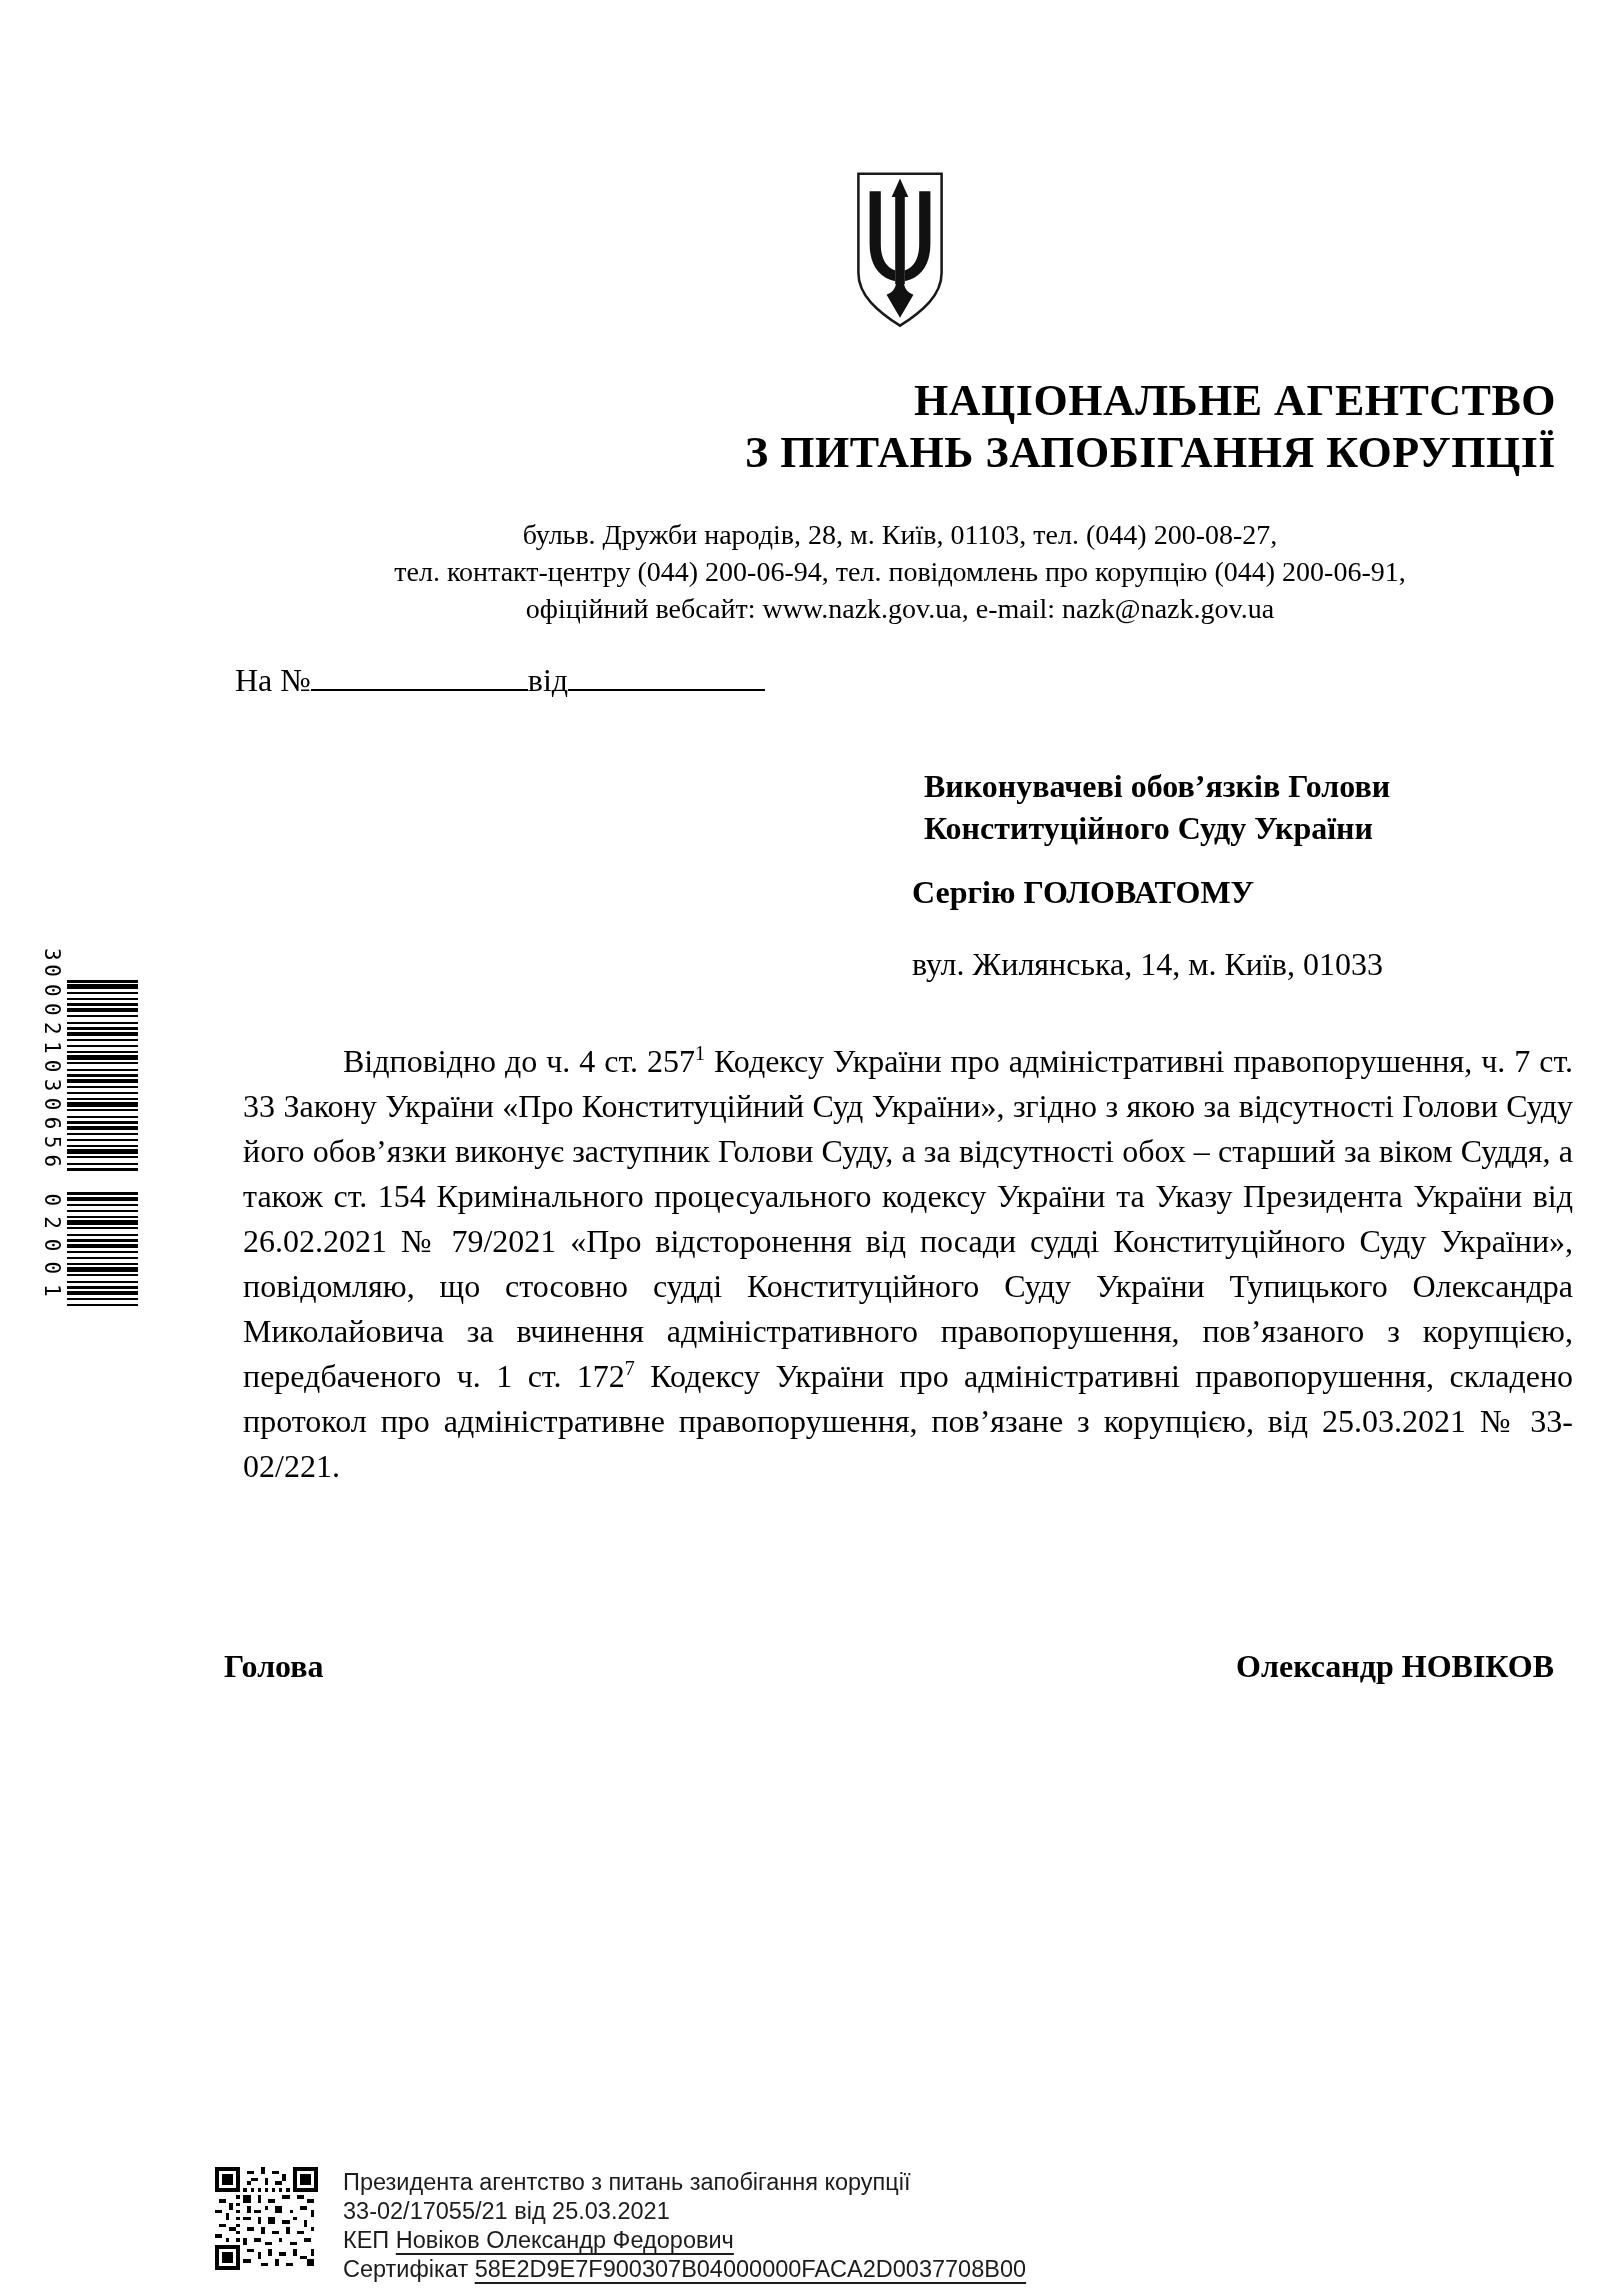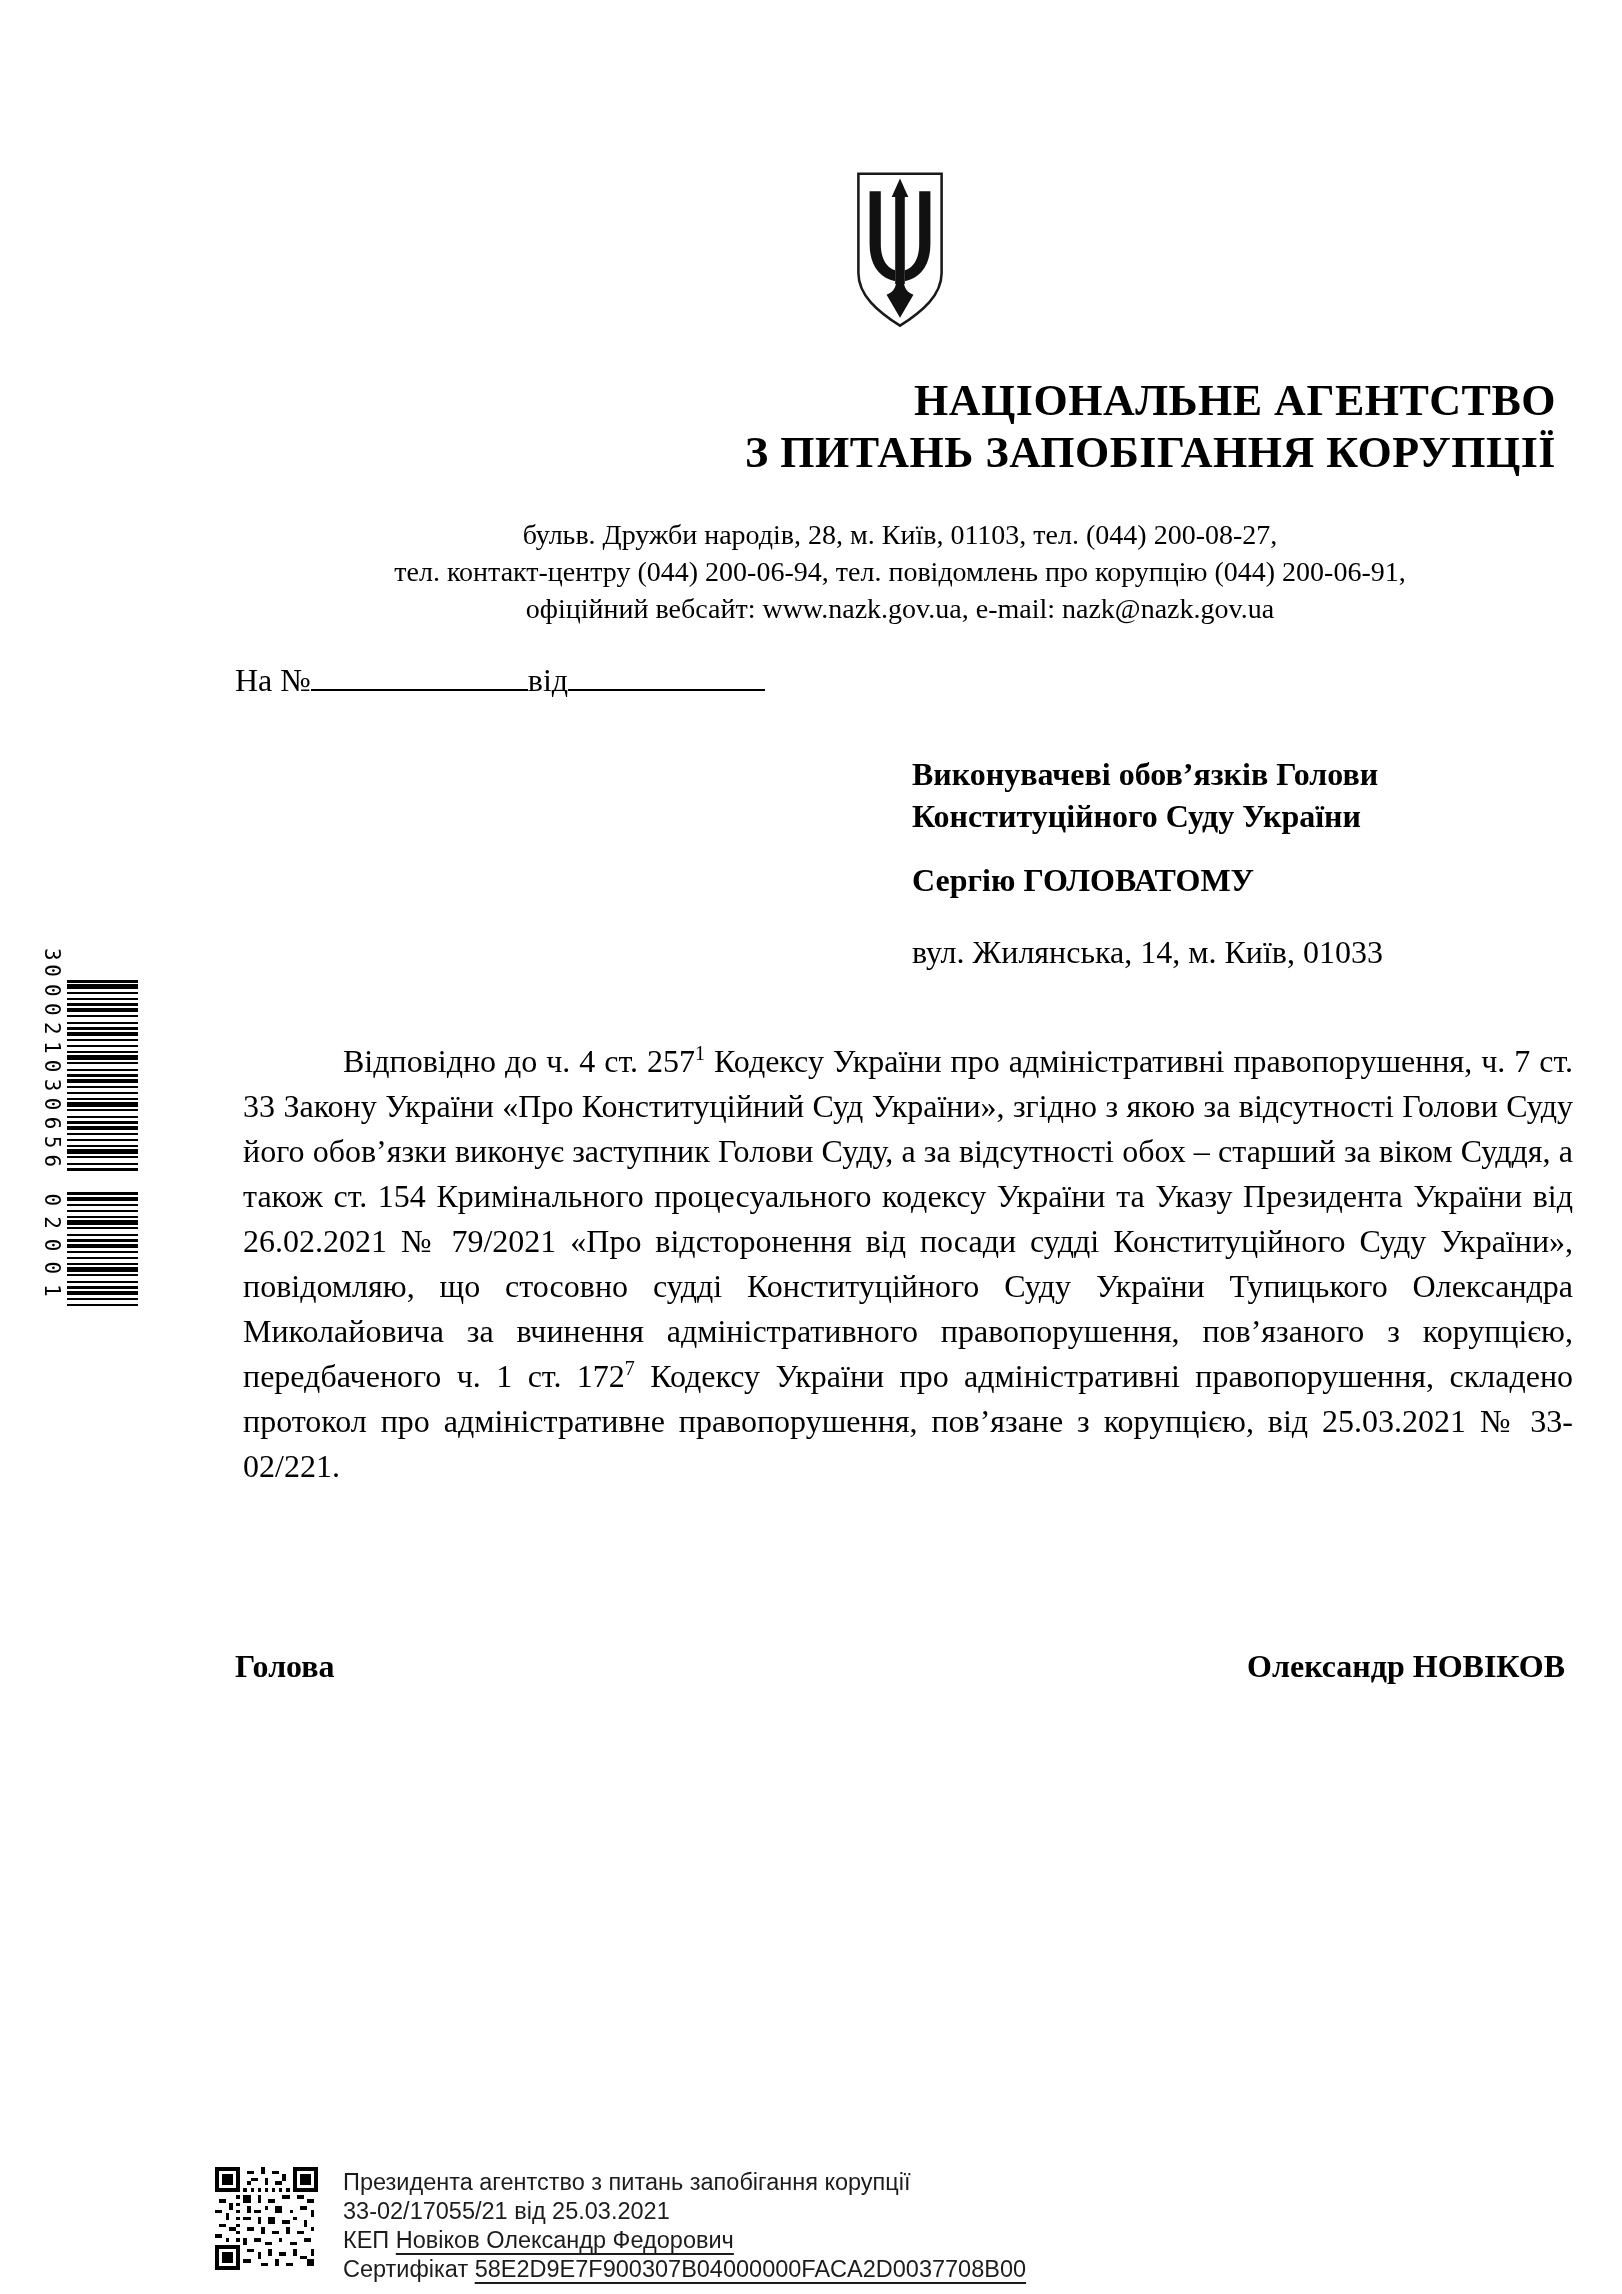--- a/index.html
+++ b/index.html
@@ -18,31 +18,31 @@
     font-size:28px;line-height:37px;}
 
   
   .ref-line{left:235px;top:657px;font-size:32px;white-space:nowrap;}
   .blank{display:inline-block;border-bottom:2.3px solid #000;height:1em;vertical-align:baseline;}
   .blank1{width:217px;}
   .blank2{width:197px;}
 
   
   .recipient{left:912px;top:753px;width:669px;font-size:32px;}
-  .recipient .r12{font-weight:bold;line-height:42px;margin:0;}
+  .recipient .r12{font-weight:bold;line-height:42px;margin:12px;}
   .recipient .rname{font-weight:bold;margin:22px 0 0 0;line-height:42px;}
   .recipient .raddr{margin:30px 0 0 0;line-height:42px;}
 
   
   .body-par{left:235px;top:1031px;width:1330px;margin:8px;
     font-size:32px;line-height:45px;text-align:justify;text-indent:100px;}
   .body-par sup{font-size:20px;line-height:0;}
 
   
-  .signature{left:235px;top:1648px;width:1330px;display:flex;
+  .signature{left:224px;top:1648px;width:1330px;display:flex;
     justify-content:space-between;font-size:32px;font-weight:bold;}
 
   
   .barcode-rot{left:138px;top:948px;width:362px;height:101px;
     transform-origin:0 0;transform:rotate(90deg);
     display:flex;flex-direction:column;}
   .bc-bars{height:71px;position:relative;}
   .bc-seg{position:absolute;top:0;height:71px;
     background:repeating-linear-gradient(90deg,
       #000 0 2.7px,#fff 2.7px 4.5px,#000 4.5px 9px,#fff 9px 11.8px,

